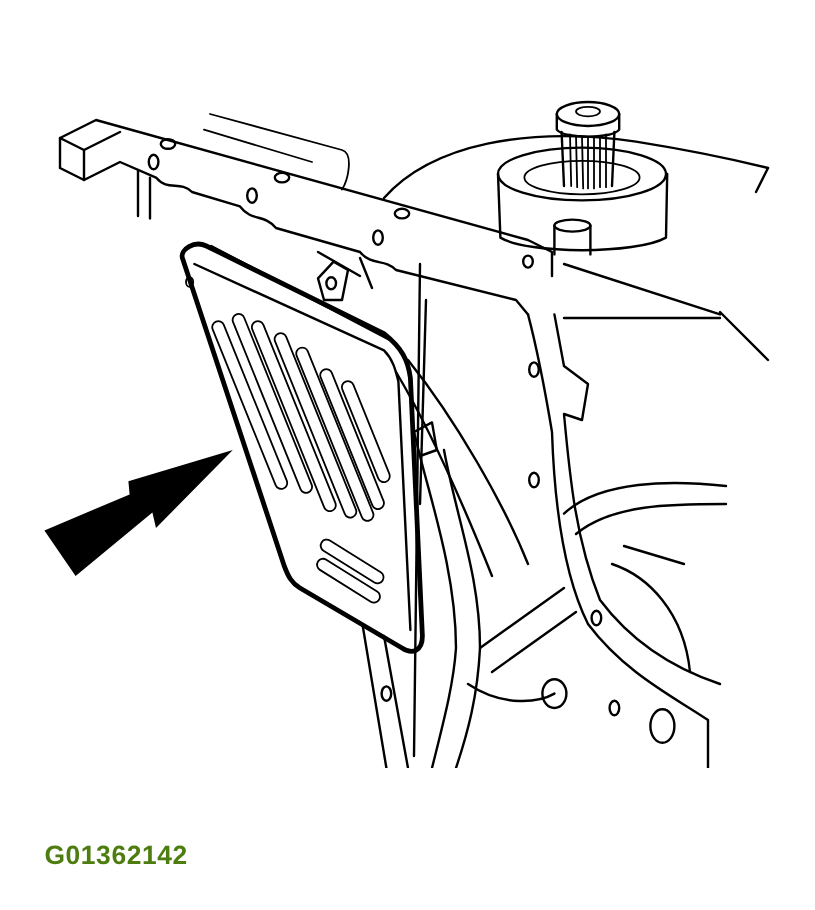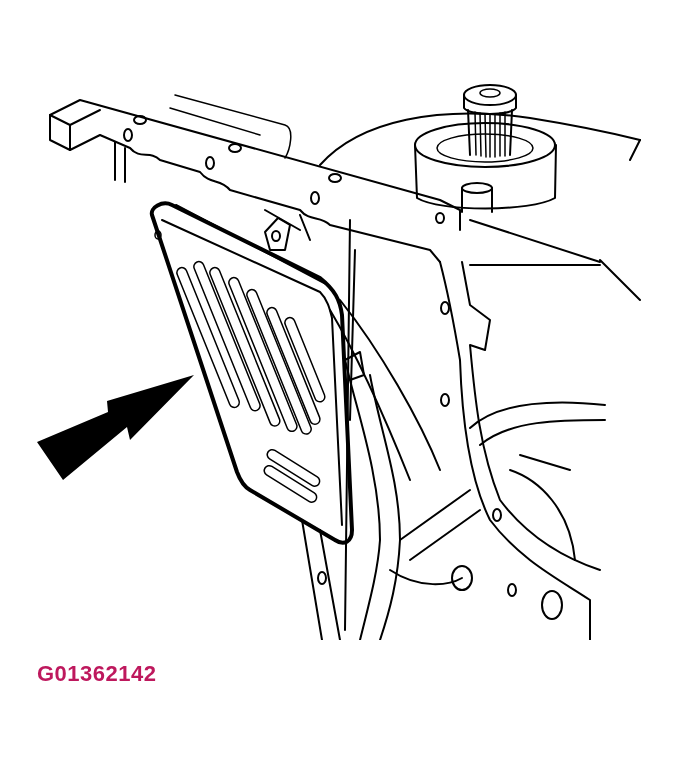--- a/index.html
+++ b/index.html
@@ -2,21 +2,21 @@
 <html><head>
 <meta charset="utf-8">
 <style>
   html,body{margin:0;padding:0;background:#ffffff;}
   body{width:679px;height:758px;position:relative;overflow:hidden;font-family:"Liberation Sans",sans-serif;}
   #drawing{position:absolute;left:0;top:0;width:679px;height:640px;}
   #drawing svg{width:679px;height:640px;display:block;}
   .ln{fill:none;stroke:#000;stroke-width:2;stroke-linejoin:round;stroke-linecap:round;}
   .thin{fill:none;stroke:#000;stroke-width:1.5;stroke-linejoin:round;stroke-linecap:round;}
   .thick{fill:none;stroke:#000;stroke-width:4;stroke-linejoin:round;}
-  .caption{position:absolute;left:37px;top:661px;font-size:22px;font-weight:bold;color:#be185d;letter-spacing:0.5px;}
+  .caption{position:absolute;left:37px;top:700px;font-size:22px;font-weight:bold;color:#4d7c0f;letter-spacing:0.5px;}
 </style>
 </head>
 <body>
 
 <div id="drawing">
 <svg viewBox="0 0 679 640">
 
   <path class="ln" d="M320 165 C360 120 440 105 530 118 C580 126 620 135 640 140"></path>
   <path class="ln" d="M640 140 L630 160 M600 260 L640 300 M470 220 L600 262 M470 265 L600 265"></path>
 

